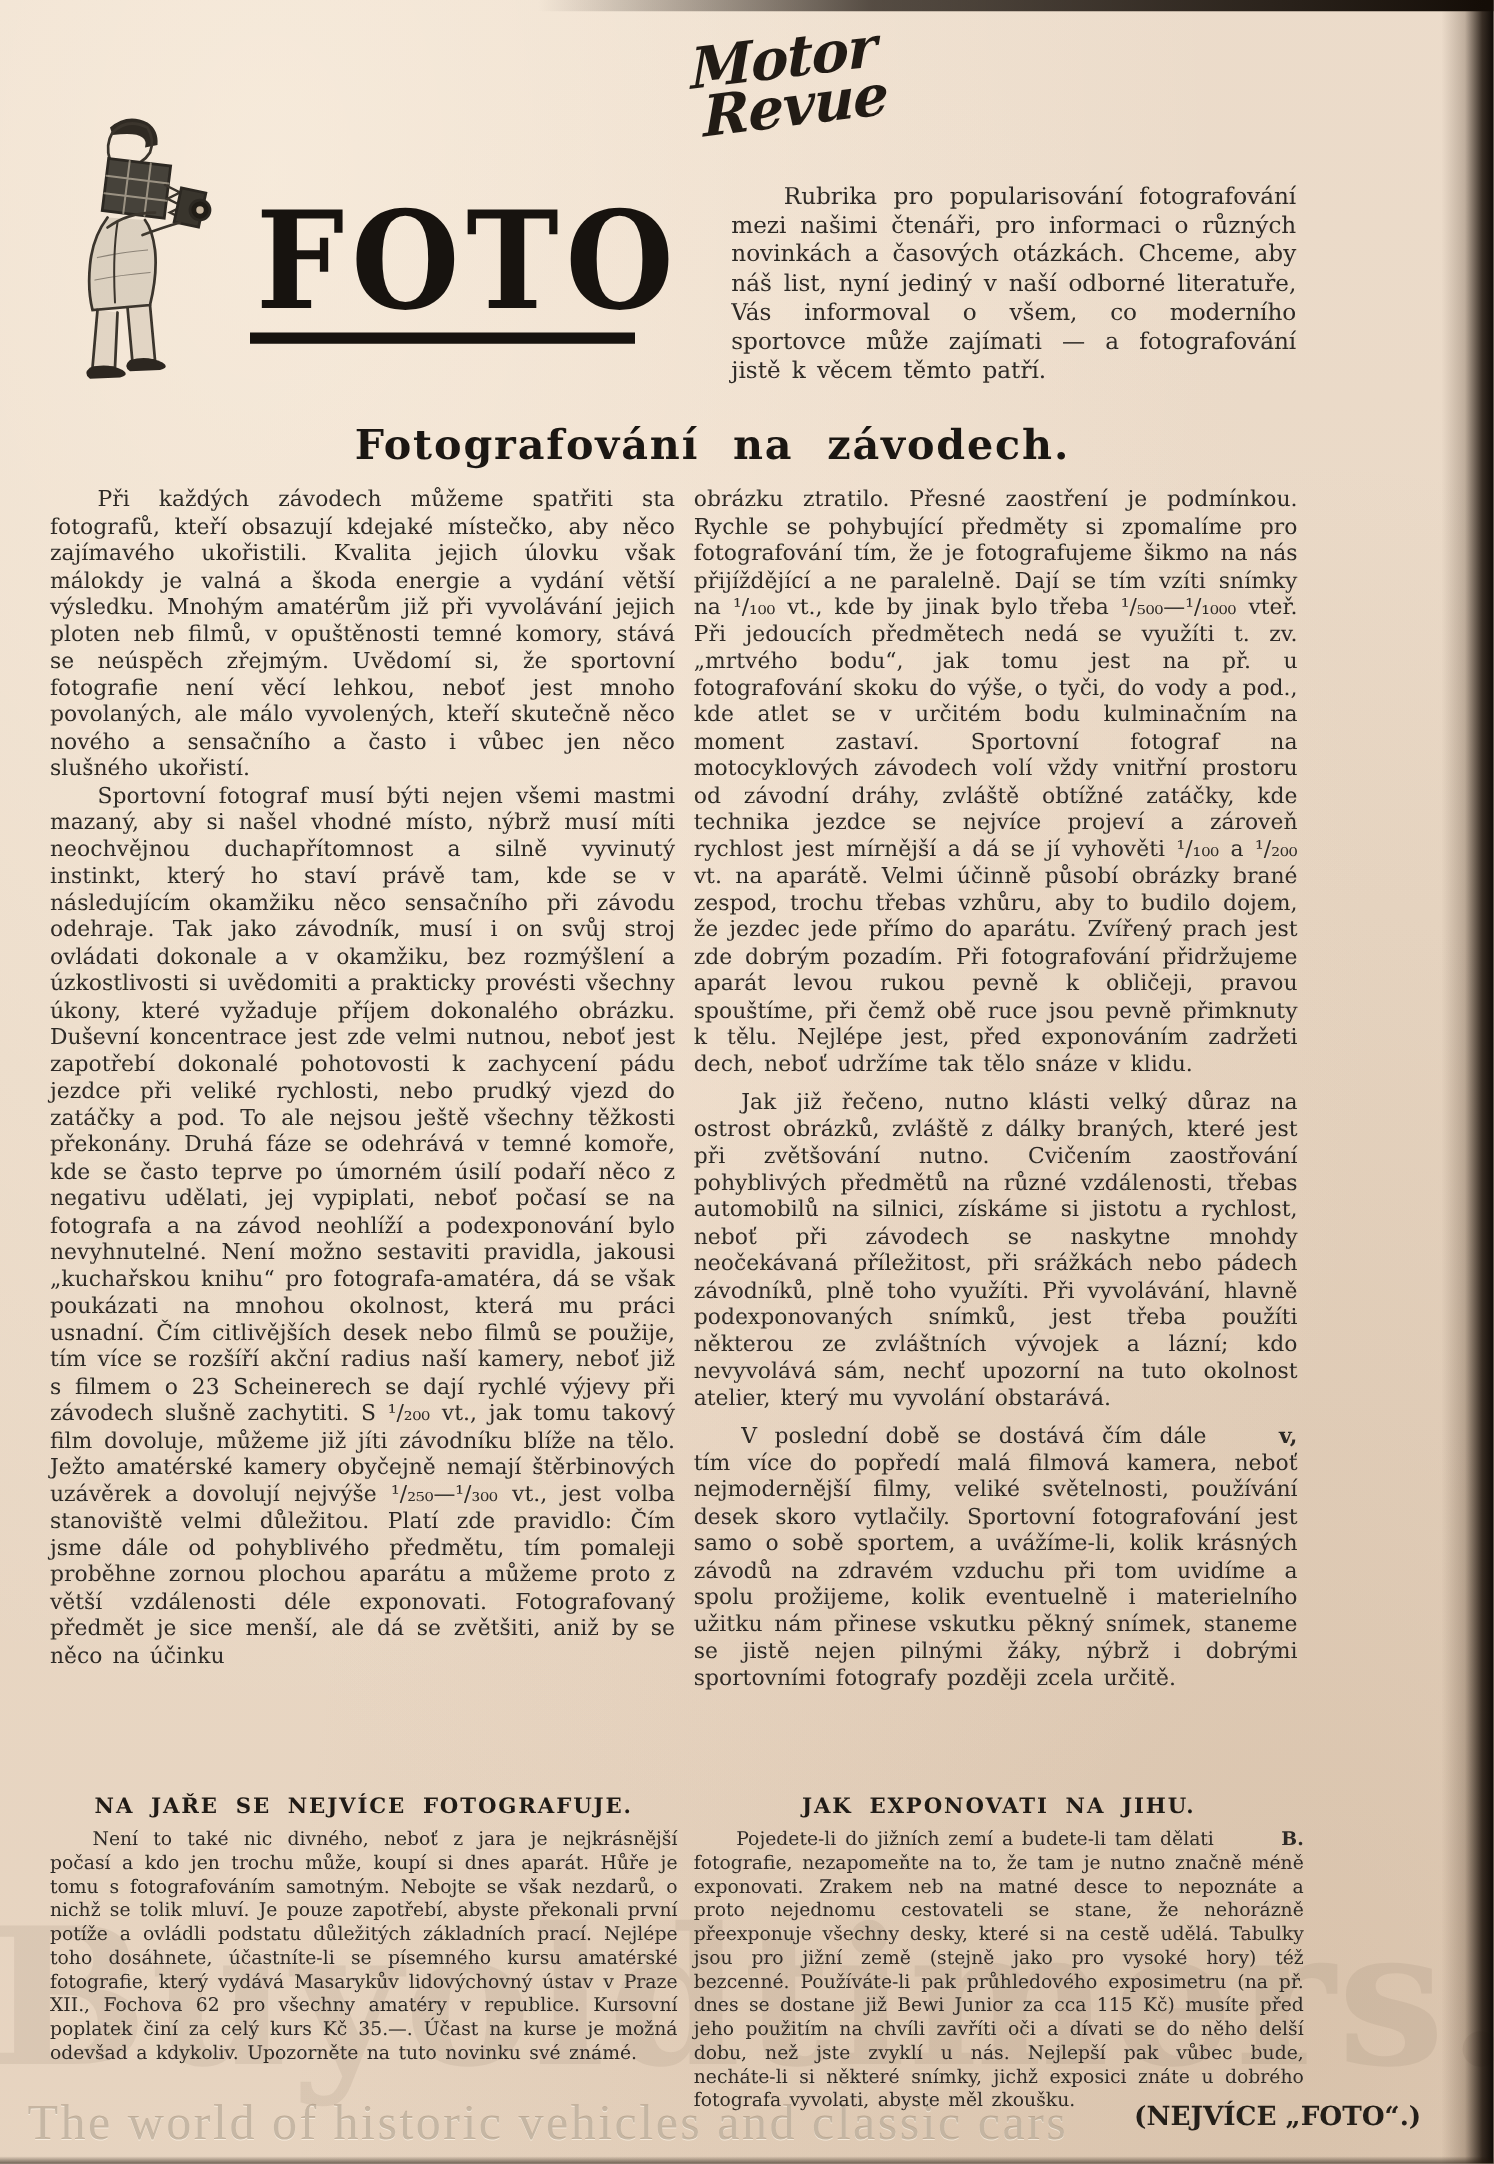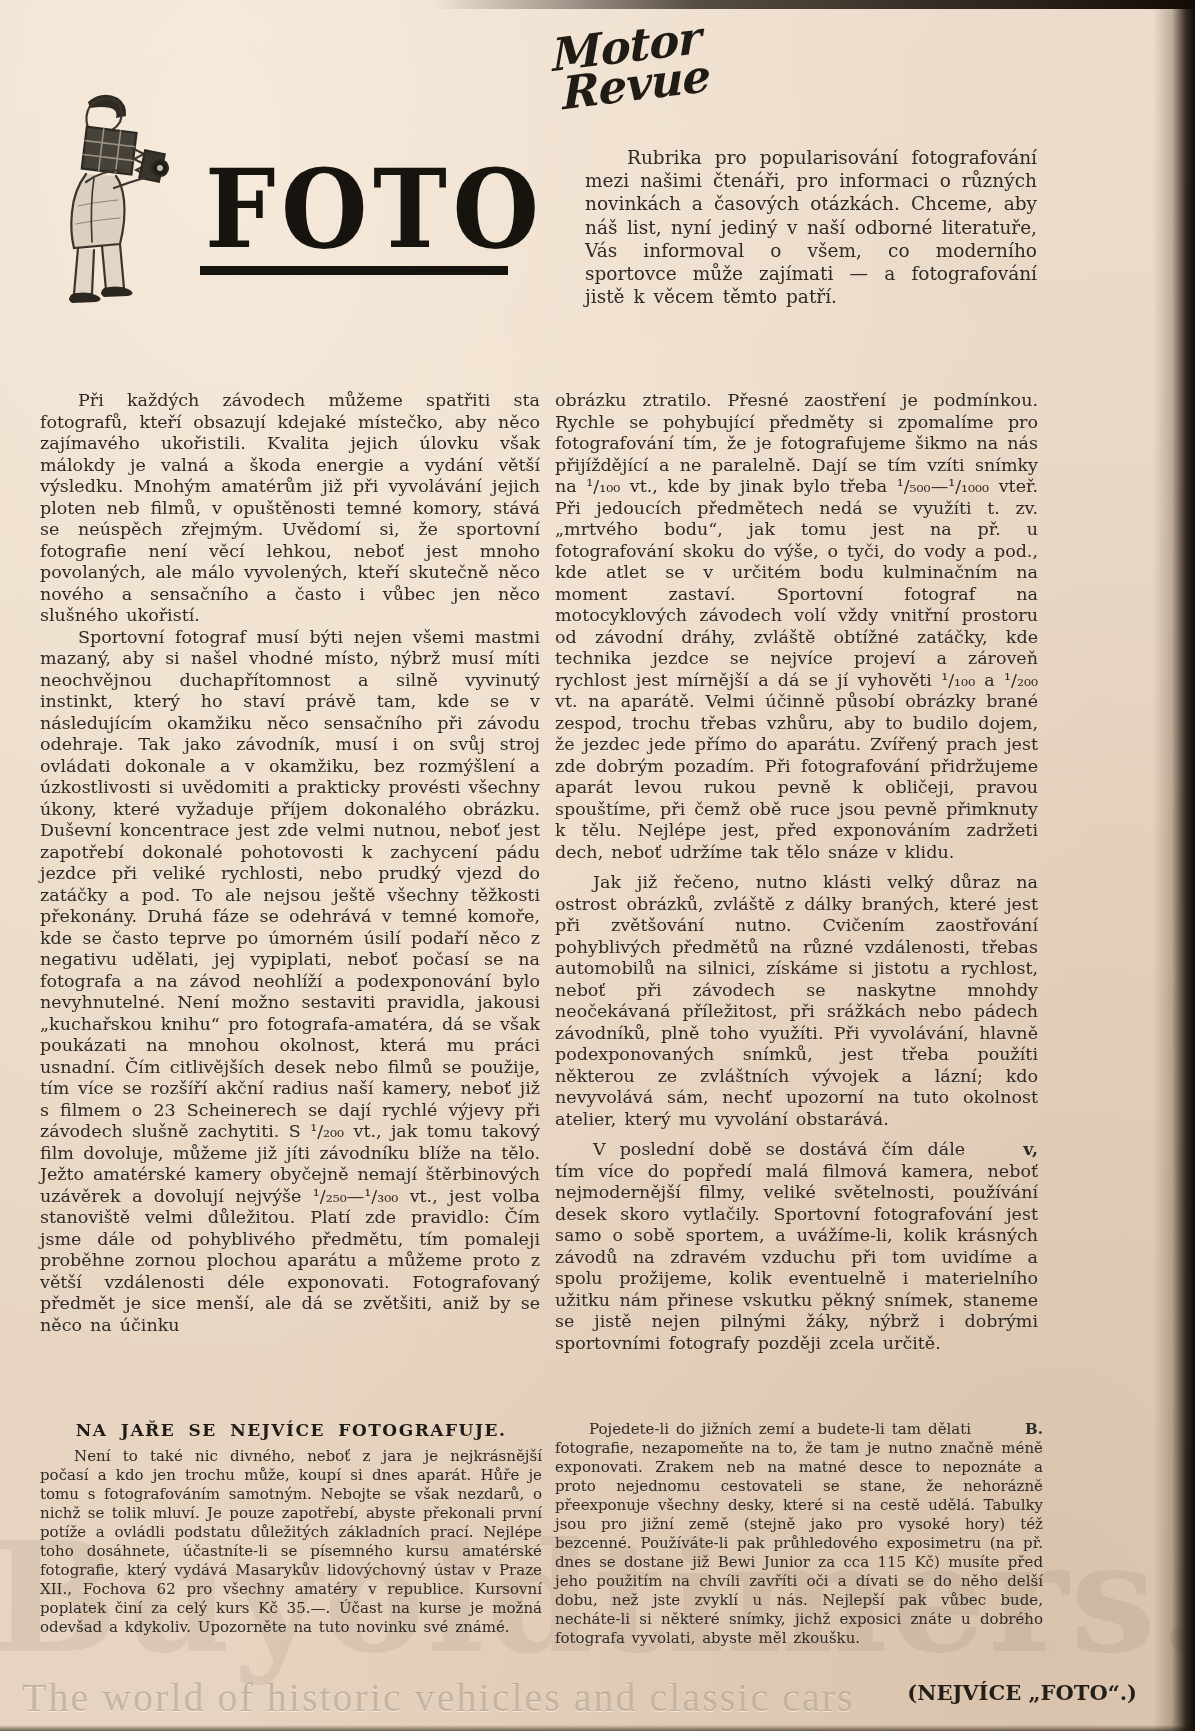--- a/index.html
+++ b/index.html
@@ -34,21 +34,21 @@
   .col p{margin:0;}
   .col p.ind{text-indent:38px;}
   .col-left{left:40px;top:390px;width:500px;}
   .col-right{left:555px;top:390px;width:483px;}
   .col-right p + p{margin-top:9px;}
   .sig{float:right;font-weight:bold;padding-left:20px;}
   
   .section-title{left:40px;top:1372px;width:1000px;text-align:center;
     font-size:26px;font-weight:bold;word-spacing:8px;color:#1b1713;z-index:2;}
   .sub{z-index:2;}
-  .sub h3{margin:0 0 7px 0;text-align:center;font-size:17px;font-weight:bold;
+  .sub h3{margin:15px 0 7px 0;text-align:center;font-size:17px;font-weight:bold;
     letter-spacing:1.5px;word-spacing:6px;color:#201b16;}
   .sub p{margin:0;font-size:15px;line-height:19px;text-align:justify;
     text-indent:34px;word-spacing:2px;}
   .sub-left{left:40px;top:1420px;width:502px;}
   .sub-right{left:555px;top:1420px;width:488px;}
   
   .page-number{left:0;top:1680px;width:1195px;text-align:center;
     font-size:22px;font-weight:bold;color:#241f19;z-index:2;}
   .issue-note{right:58px;top:1680px;font-size:21px;font-weight:bold;
     color:#241f19;z-index:2;white-space:nowrap;}
@@ -114,38 +114,40 @@
         <path d="M76,202 q14,-4 26,2 q6,4 -2,6 l-24,1 q-6,-4 0,-9 Z" fill="#2c2620" stroke="none"></path>
       </g>
     </svg>
   </div>
 
   <div class="abs foto-title">FOTO</div>
   <div class="abs foto-rule"></div>
 
   <div class="abs intro">Rubrika pro popularisování fotografování mezi našimi čtenáři, pro informaci o různých novinkách a časových otázkách. Chceme, aby náš list, nyní jediný v naší odborné literatuře, Vás informoval o všem, co moderního sportovce může zajímati — a fotografování jistě k věcem těmto patří.</div>
 
+  <div class="abs headline">Fotografování na závodech.</div>
 
   <div class="abs col col-left">
     <p class="ind">Při každých závodech můžeme spatřiti sta fotografů, kteří obsazují kdejaké místečko, aby něco zajímavého ukořistili. Kvalita jejich úlovku však málokdy je valná a škoda energie a vydání větší výsledku. Mnohým amatérům již při vyvolávání jejich ploten neb filmů, v opuštěnosti temné komory, stává se neúspěch zřejmým. Uvědomí si, že sportovní fotografie není věcí lehkou, neboť jest mnoho povolaných, ale málo vyvolených, kteří skutečně něco nového a sensačního a často i vůbec jen něco slušného ukořistí.</p>
     <p class="ind">Sportovní fotograf musí býti nejen všemi mastmi mazaný, aby si našel vhodné místo, nýbrž musí míti neochvějnou duchapřítomnost a silně vyvinutý instinkt, který ho staví právě tam, kde se v následujícím okamžiku něco sensačního při závodu odehraje. Tak jako závodník, musí i on svůj stroj ovládati dokonale a v okamžiku, bez rozmýšlení a úzkostlivosti si uvědomiti a prakticky provésti všechny úkony, které vyžaduje příjem dokonalého obrázku. Duševní koncentrace jest zde velmi nutnou, neboť jest zapotřebí dokonalé pohotovosti k zachycení pádu jezdce při veliké rychlosti, nebo prudký vjezd do zatáčky a pod. To ale nejsou ještě všechny těžkosti překonány. Druhá fáze se odehrává v temné komoře, kde se často teprve po úmorném úsilí podaří něco z negativu udělati, jej vypiplati, neboť počasí se na fotografa a na závod neohlíží a podexponování bylo nevyhnutelné. Není možno sestaviti pravidla, jakousi „kuchařskou knihu“ pro fotografa-amatéra, dá se však poukázati na mnohou okolnost, která mu práci usnadní. Čím citlivějších desek nebo filmů se použije, tím více se rozšíří akční radius naší kamery, neboť již s filmem o 23 Scheinerech se dají rychlé výjevy při závodech slušně zachytiti. S ¹/₂₀₀ vt., jak tomu takový film dovoluje, můžeme již jíti závodníku blíže na tělo. Ježto amatérské kamery obyčejně nemají štěrbinových uzávěrek a dovolují nejvýše ¹/₂₅₀—¹/₃₀₀ vt., jest volba stanoviště velmi důležitou. Platí zde pravidlo: Čím jsme dále od pohyblivého předmětu, tím pomaleji proběhne zornou plochou aparátu a můžeme proto z větší vzdálenosti déle exponovati. Fotografovaný předmět je sice menší, ale dá se zvětšiti, aniž by se něco na účinku</p>
   </div>
   <div class="abs col col-right">
     <p>obrázku ztratilo. Přesné zaostření je podmínkou. Rychle se pohybující předměty si zpomalíme pro fotografování tím, že je fotografujeme šikmo na nás přijíždějící a ne paralelně. Dají se tím vzíti snímky na ¹/₁₀₀ vt., kde by jinak bylo třeba ¹/₅₀₀—¹/₁₀₀₀ vteř. Při jedoucích předmětech nedá se využíti t. zv. „mrtvého bodu“, jak tomu jest na př. u fotografování skoku do výše, o tyči, do vody a pod., kde atlet se v určitém bodu kulminačním na moment zastaví. Sportovní fotograf na motocyklových závodech volí vždy vnitřní prostoru od závodní dráhy, zvláště obtížné zatáčky, kde technika jezdce se nejvíce projeví a zároveň rychlost jest mírnější a dá se jí vyhověti ¹/₁₀₀ a ¹/₂₀₀ vt. na aparátě. Velmi účinně působí obrázky brané zespod, trochu třebas vzhůru, aby to budilo dojem, že jezdec jede přímo do aparátu. Zvířený prach jest zde dobrým pozadím. Při fotografování přidržujeme aparát levou rukou pevně k obličeji, pravou spouštíme, při čemž obě ruce jsou pevně přimknuty k tělu. Nejlépe jest, před exponováním zadržeti dech, neboť udržíme tak tělo snáze v klidu.</p>
     <p class="ind">Jak již řečeno, nutno klásti velký důraz na ostrost obrázků, zvláště z dálky braných, které jest při zvětšování nutno. Cvičením zaostřování pohyblivých předmětů na různé vzdálenosti, třebas automobilů na silnici, získáme si jistotu a rychlost, neboť při závodech se naskytne mnohdy neočekávaná příležitost, při srážkách nebo pádech závodníků, plně toho využíti. Při vyvolávání, hlavně podexponovaných snímků, jest třeba použíti některou ze zvláštních vývojek a lázní; kdo nevyvolává sám, nechť upozorní na tuto okolnost atelier, který mu vyvolání obstarává.</p>
     <p class="ind"><span class="sig">v,</span><span>V poslední době se dostává čím dále tím více do popředí malá filmová kamera, neboť nejmodernější filmy, veliké světelnosti, používání desek skoro vytlačily. Sportovní fotografování jest samo o sobě sportem, a uvážíme-li, kolik krásných závodů na zdravém vzduchu při tom uvidíme a spolu prožijeme, kolik eventuelně i materielního užitku nám přinese vskutku pěkný snímek, staneme se jistě nejen pilnými žáky, nýbrž i dobrými sportovními fotografy později zcela určitě.</span></p>
   </div>
 
 
   <div class="abs sub sub-left">
     <h3>NA JAŘE SE NEJVÍCE FOTOGRAFUJE.</h3>
     <p>Není to také nic divného, neboť z jara je nejkrásnější počasí a kdo jen trochu může, koupí si dnes aparát. Hůře je tomu s fotografováním samotným. Nebojte se však nezdarů, o nichž se tolik mluví. Je pouze zapotřebí, abyste překonali první potíže a ovládli podstatu důležitých základních prací. Nejlépe toho dosáhnete, účastníte-li se písemného kursu amatérské fotografie, který vydává Masarykův lidovýchovný ústav v Praze XII., Fochova 62 pro všechny amatéry v republice. Kursovní poplatek činí za celý kurs Kč 35.—. Účast na kurse je možná odevšad a kdykoliv. Upozorněte na tuto novinku své známé.</p>
   </div>
 
   <div class="abs sub sub-right">
+    <h3>JAK EXPONOVATI NA JIHU.</h3>
     <p><span class="sig">B.</span><span>Pojedete-li do jižních zemí a budete-li tam dělati fotografie, nezapomeňte na to, že tam je nutno značně méně exponovati. Zrakem neb na matné desce to nepoznáte a proto nejednomu cestovateli se stane, že nehorázně přeexponuje všechny desky, které si na cestě udělá. Tabulky jsou pro jižní země (stejně jako pro vysoké hory) též bezcenné. Používáte-li pak průhledového exposimetru (na př. dnes se dostane již Bewi Junior za cca 115 Kč) musíte před jeho použitím na chvíli zavříti oči a dívati se do něho delší dobu, než jste zvyklí u nás. Nejlepší pak vůbec bude, necháte-li si některé snímky, jichž exposici znáte u dobrého fotografa vyvolati, abyste měl zkoušku.</span></p>
   </div>
 
   <div class="abs issue-note">(NEJVÍCE „FOTO“.)</div>
 
   <div class="abs edge-right"></div>
   <div class="abs edge-top"></div>
   <div class="abs edge-bottom"></div>
 
 </div>

